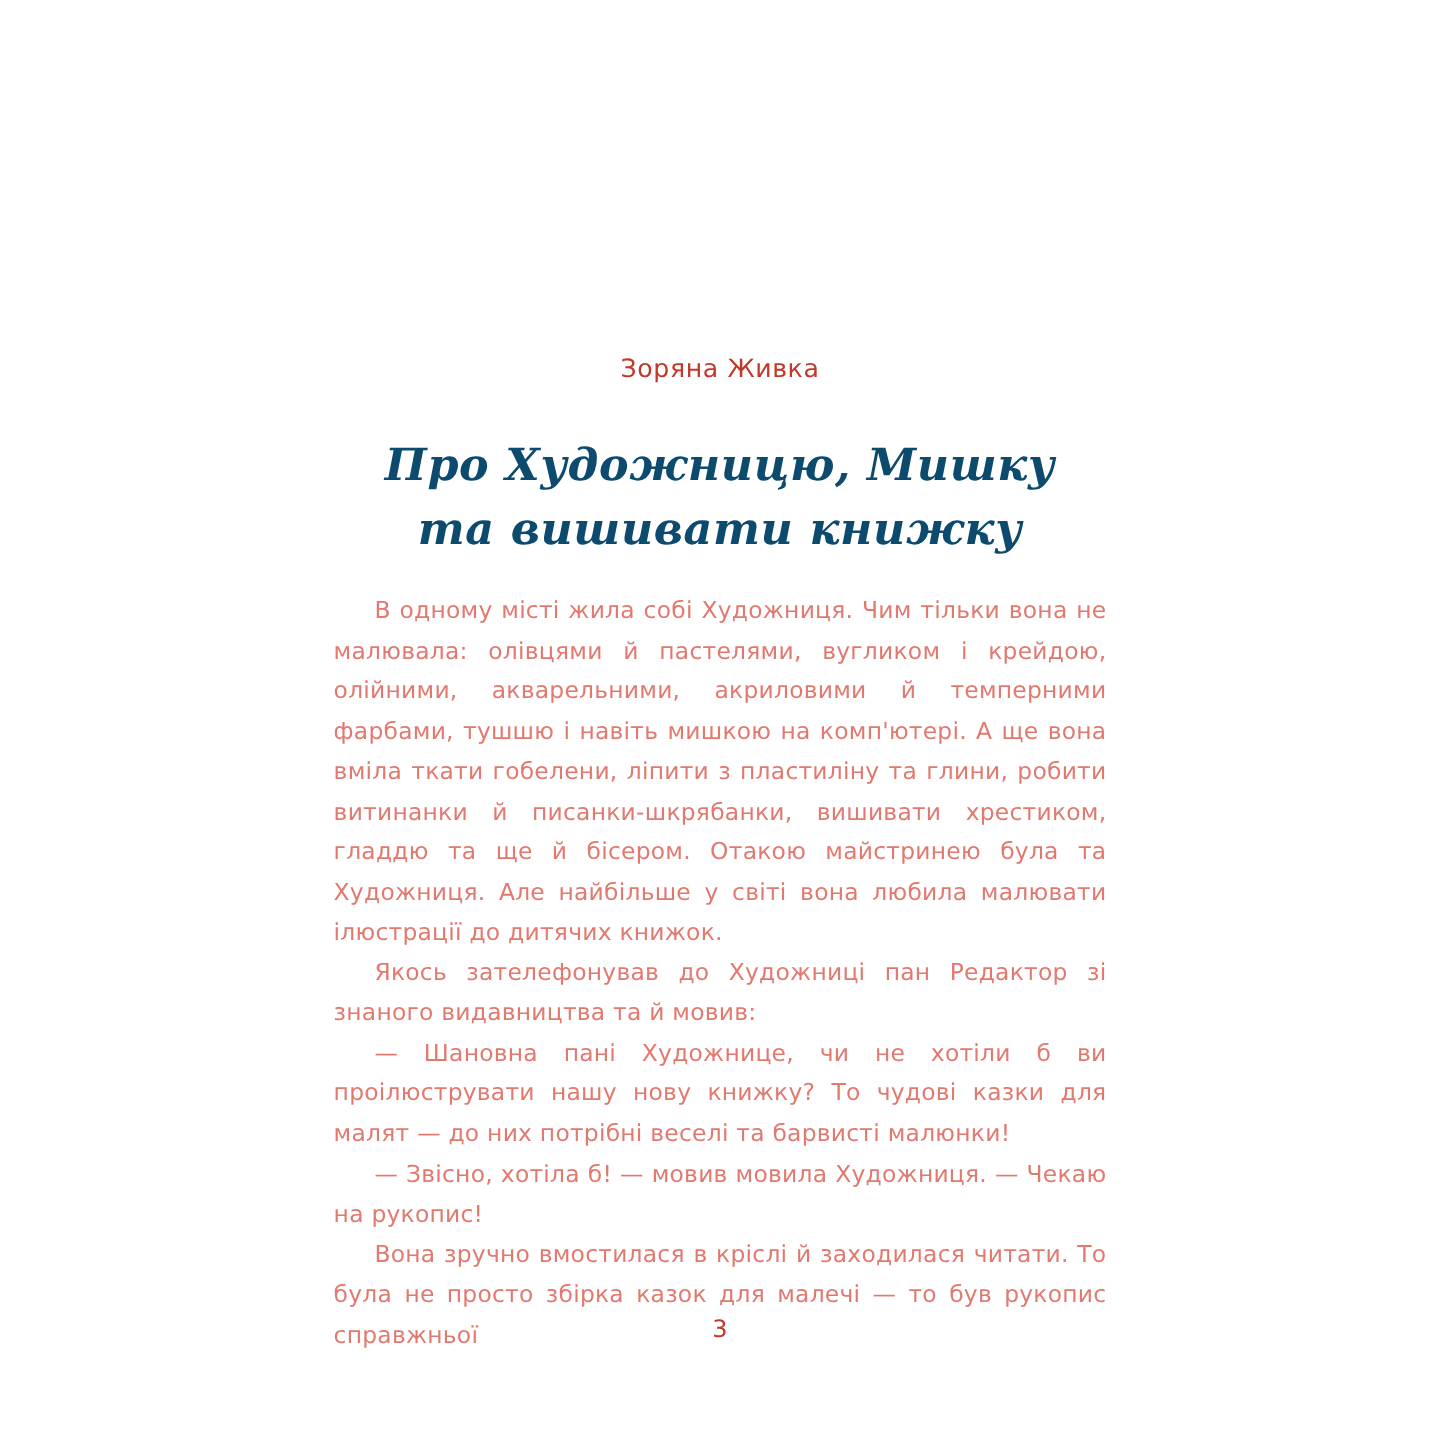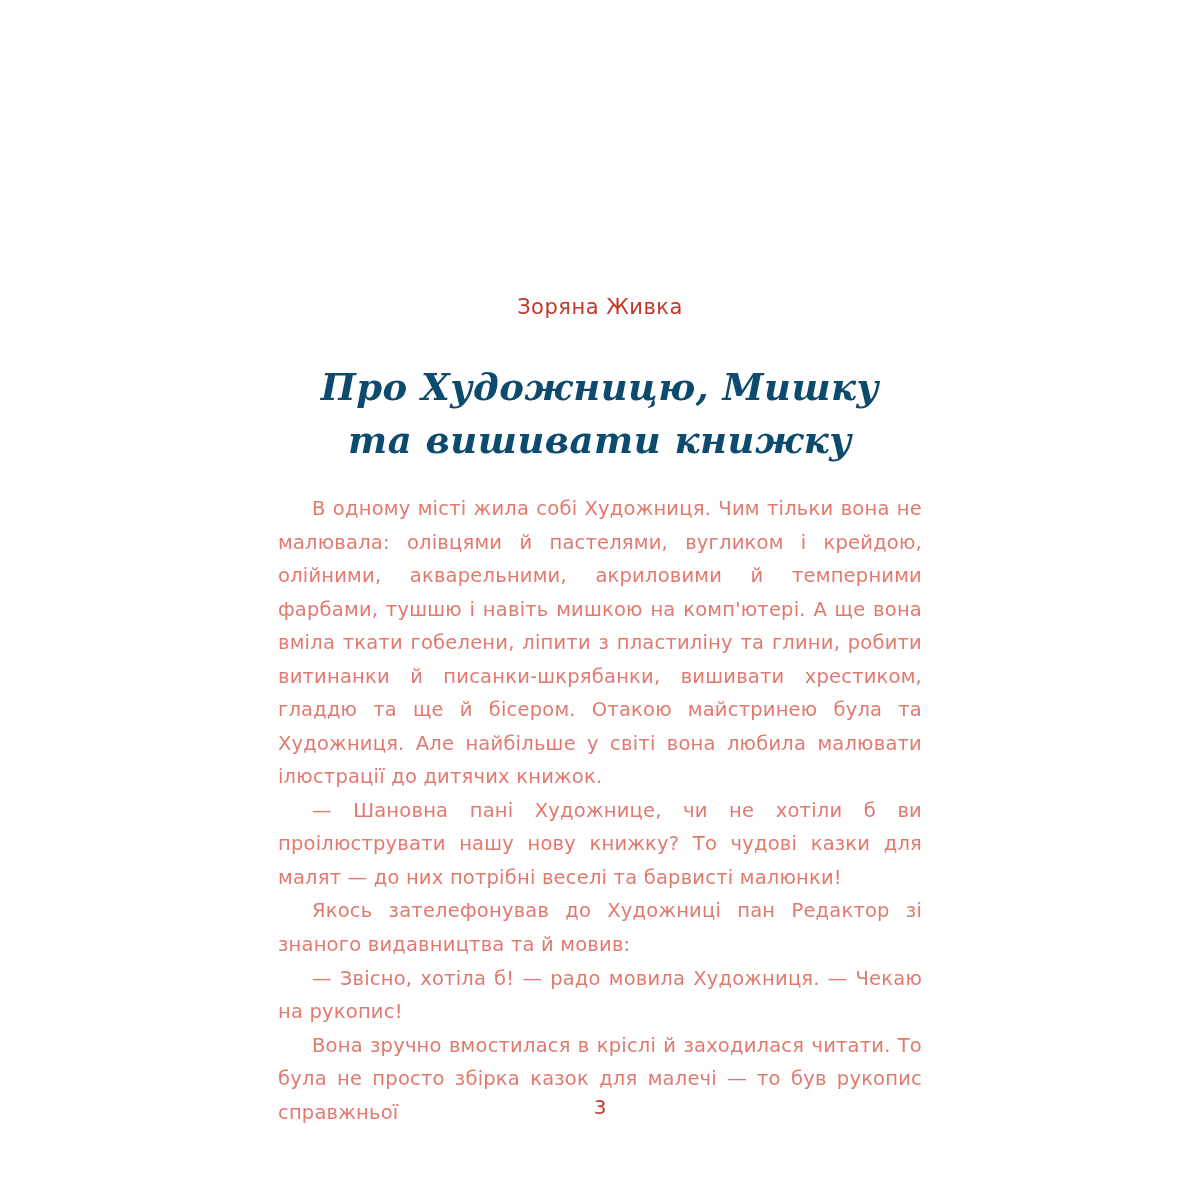--- a/index.html
+++ b/index.html
@@ -81,23 +81,23 @@
 
     <div class="author">Зоряна Живка</div>
 
     <h1 class="title">
       <span class="line">Про Художницю, Мишку</span>
       <span class="line">та вишивати книжку</span>
     </h1>
 
     <div class="body-text">
       <p>В одному місті жила собі Художниця. Чим тільки вона не малювала: олівцями й пастелями, вугликом і крейдою, олійними, акварельними, акриловими й темперними фарбами, тушшю і навіть мишкою на комп'ютері. А ще вона вміла ткати гобелени, ліпити з пластиліну та глини, робити витинанки й писанки-шкрябанки, вишивати хрестиком, гладдю та ще й бісером. Отакою майстринею була та Художниця. Але найбільше у світі вона любила малювати ілюстрації до дитячих книжок.</p>
+      <p>Якось зателефонував до Художниці пан Редактор зі знаного видавництва та й мовив:</p>
       <p>— Шановна пані Художнице, чи не хотіли б ви проілюструвати нашу нову книжку? То чудові казки для малят — до них потрібні веселі та барвисті малюнки!</p>
-      <p>Якось зателефонував до Художниці пан Редактор зі знаного видавництва та й мовив:</p>
-      <p>— Звісно, хотіла б! — радо мовила Художниця. — Чекаю на рукопис!</p>
+      <p>— Звісно, хотіла б! — мовив мовила Художниця. — Чекаю на рукопис!</p>
       <p>Вона зручно вмостилася в кріслі й заходилася читати. То була не просто збірка казок для малечі — то був рукопис справжньої</p>
     </div>
 
   </div>
 
   <div class="page-number">3</div>
 
 </div>
 
 </body></html>

